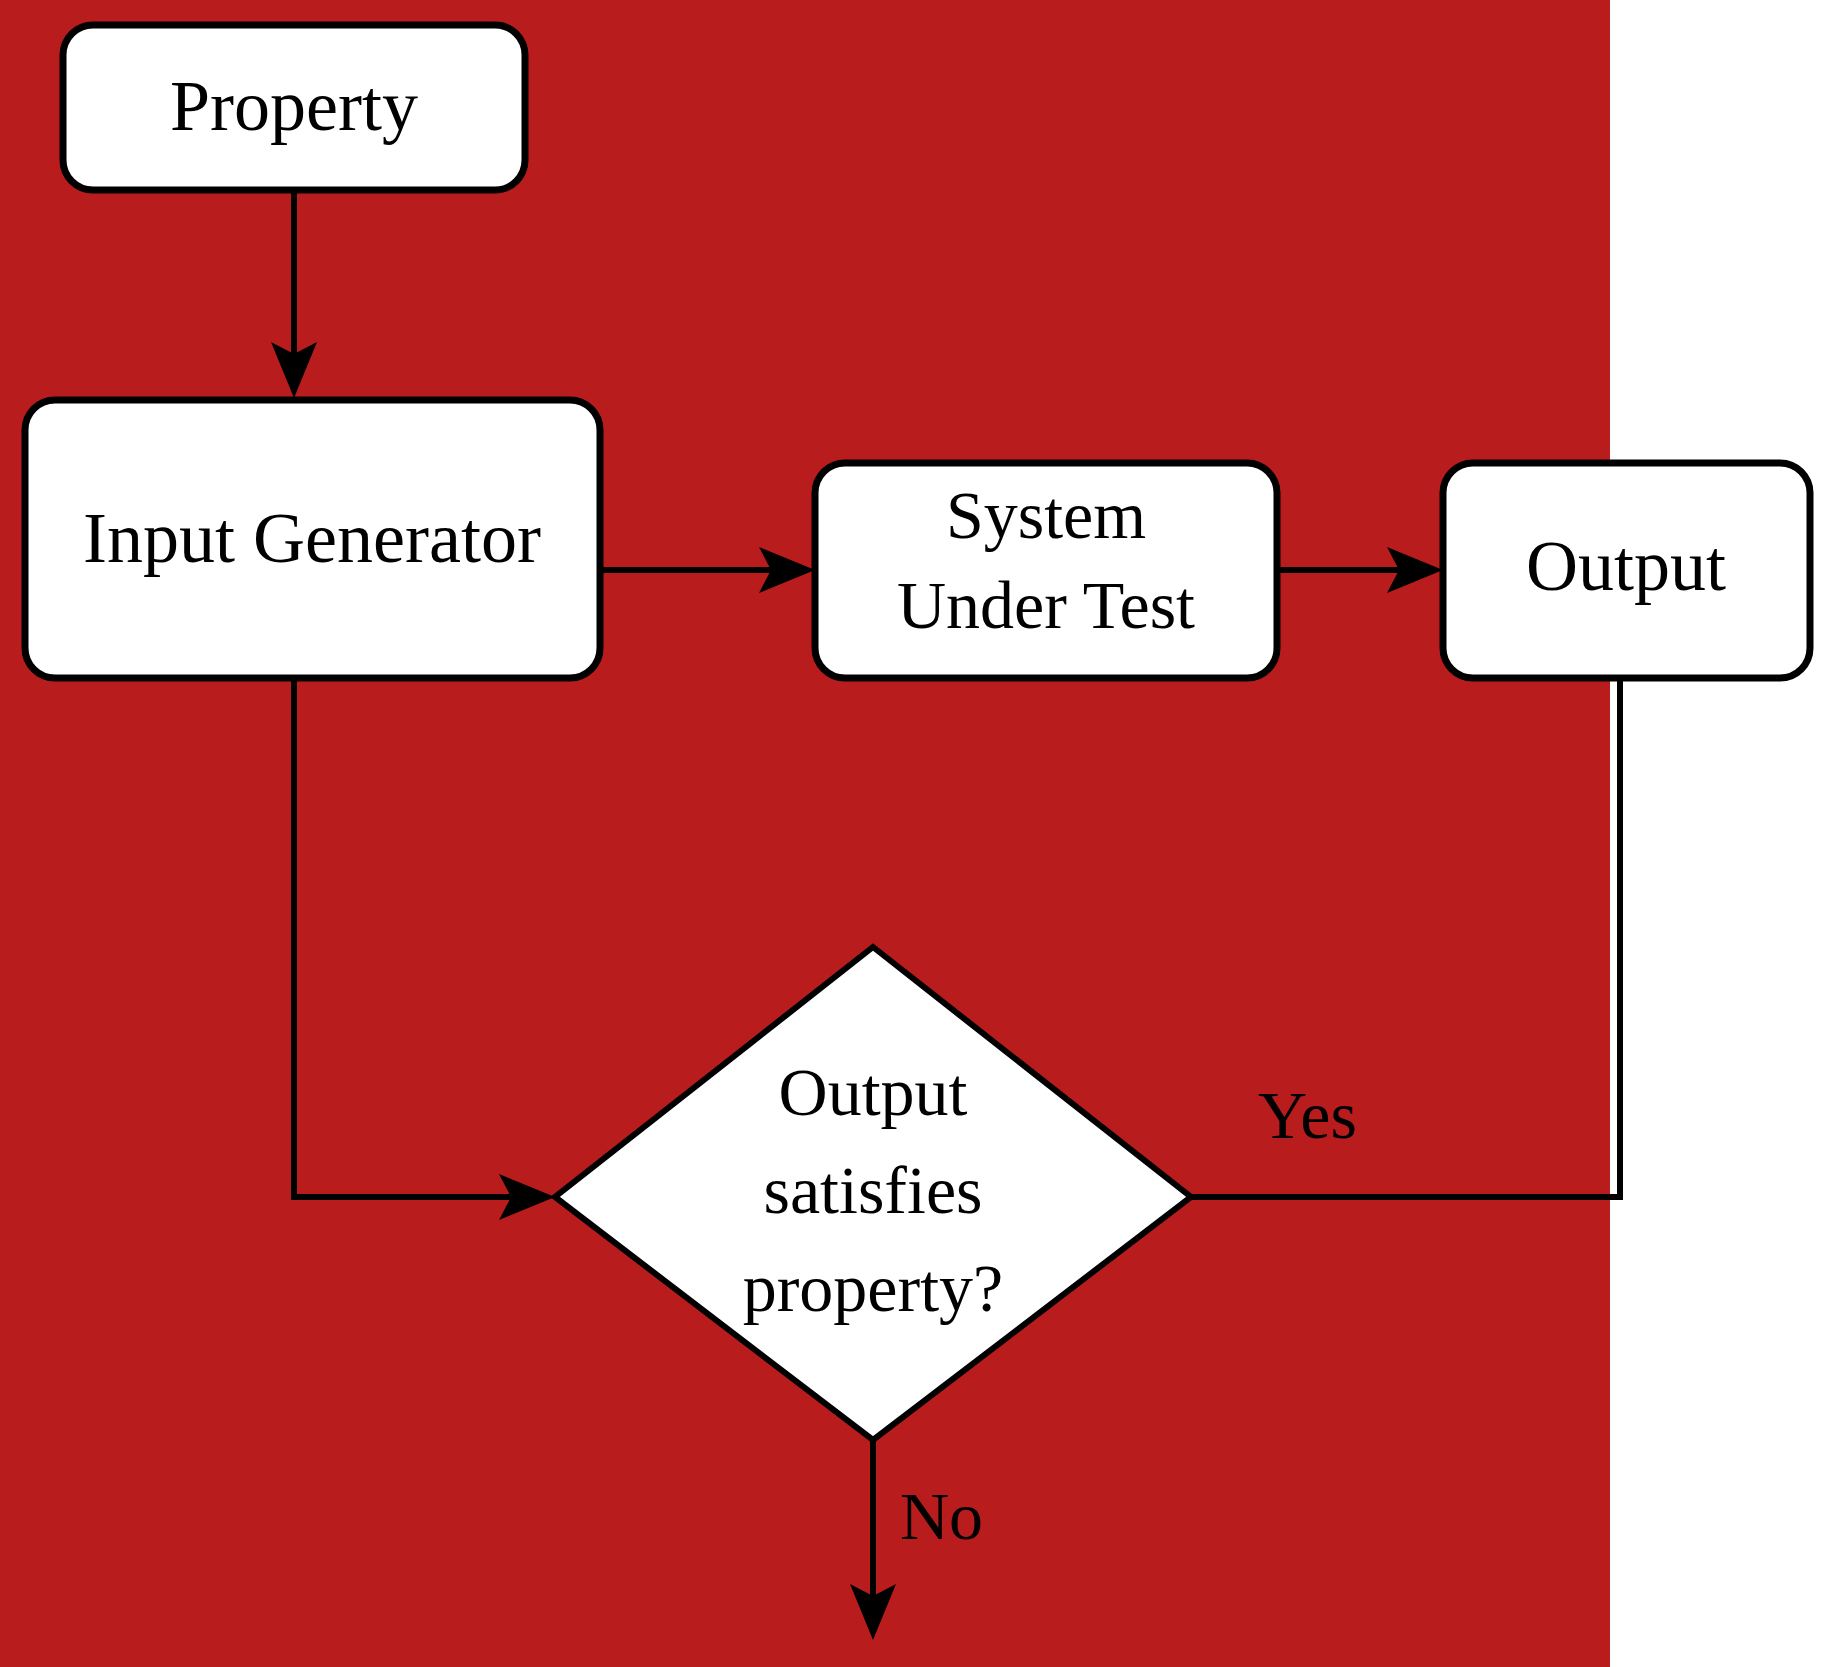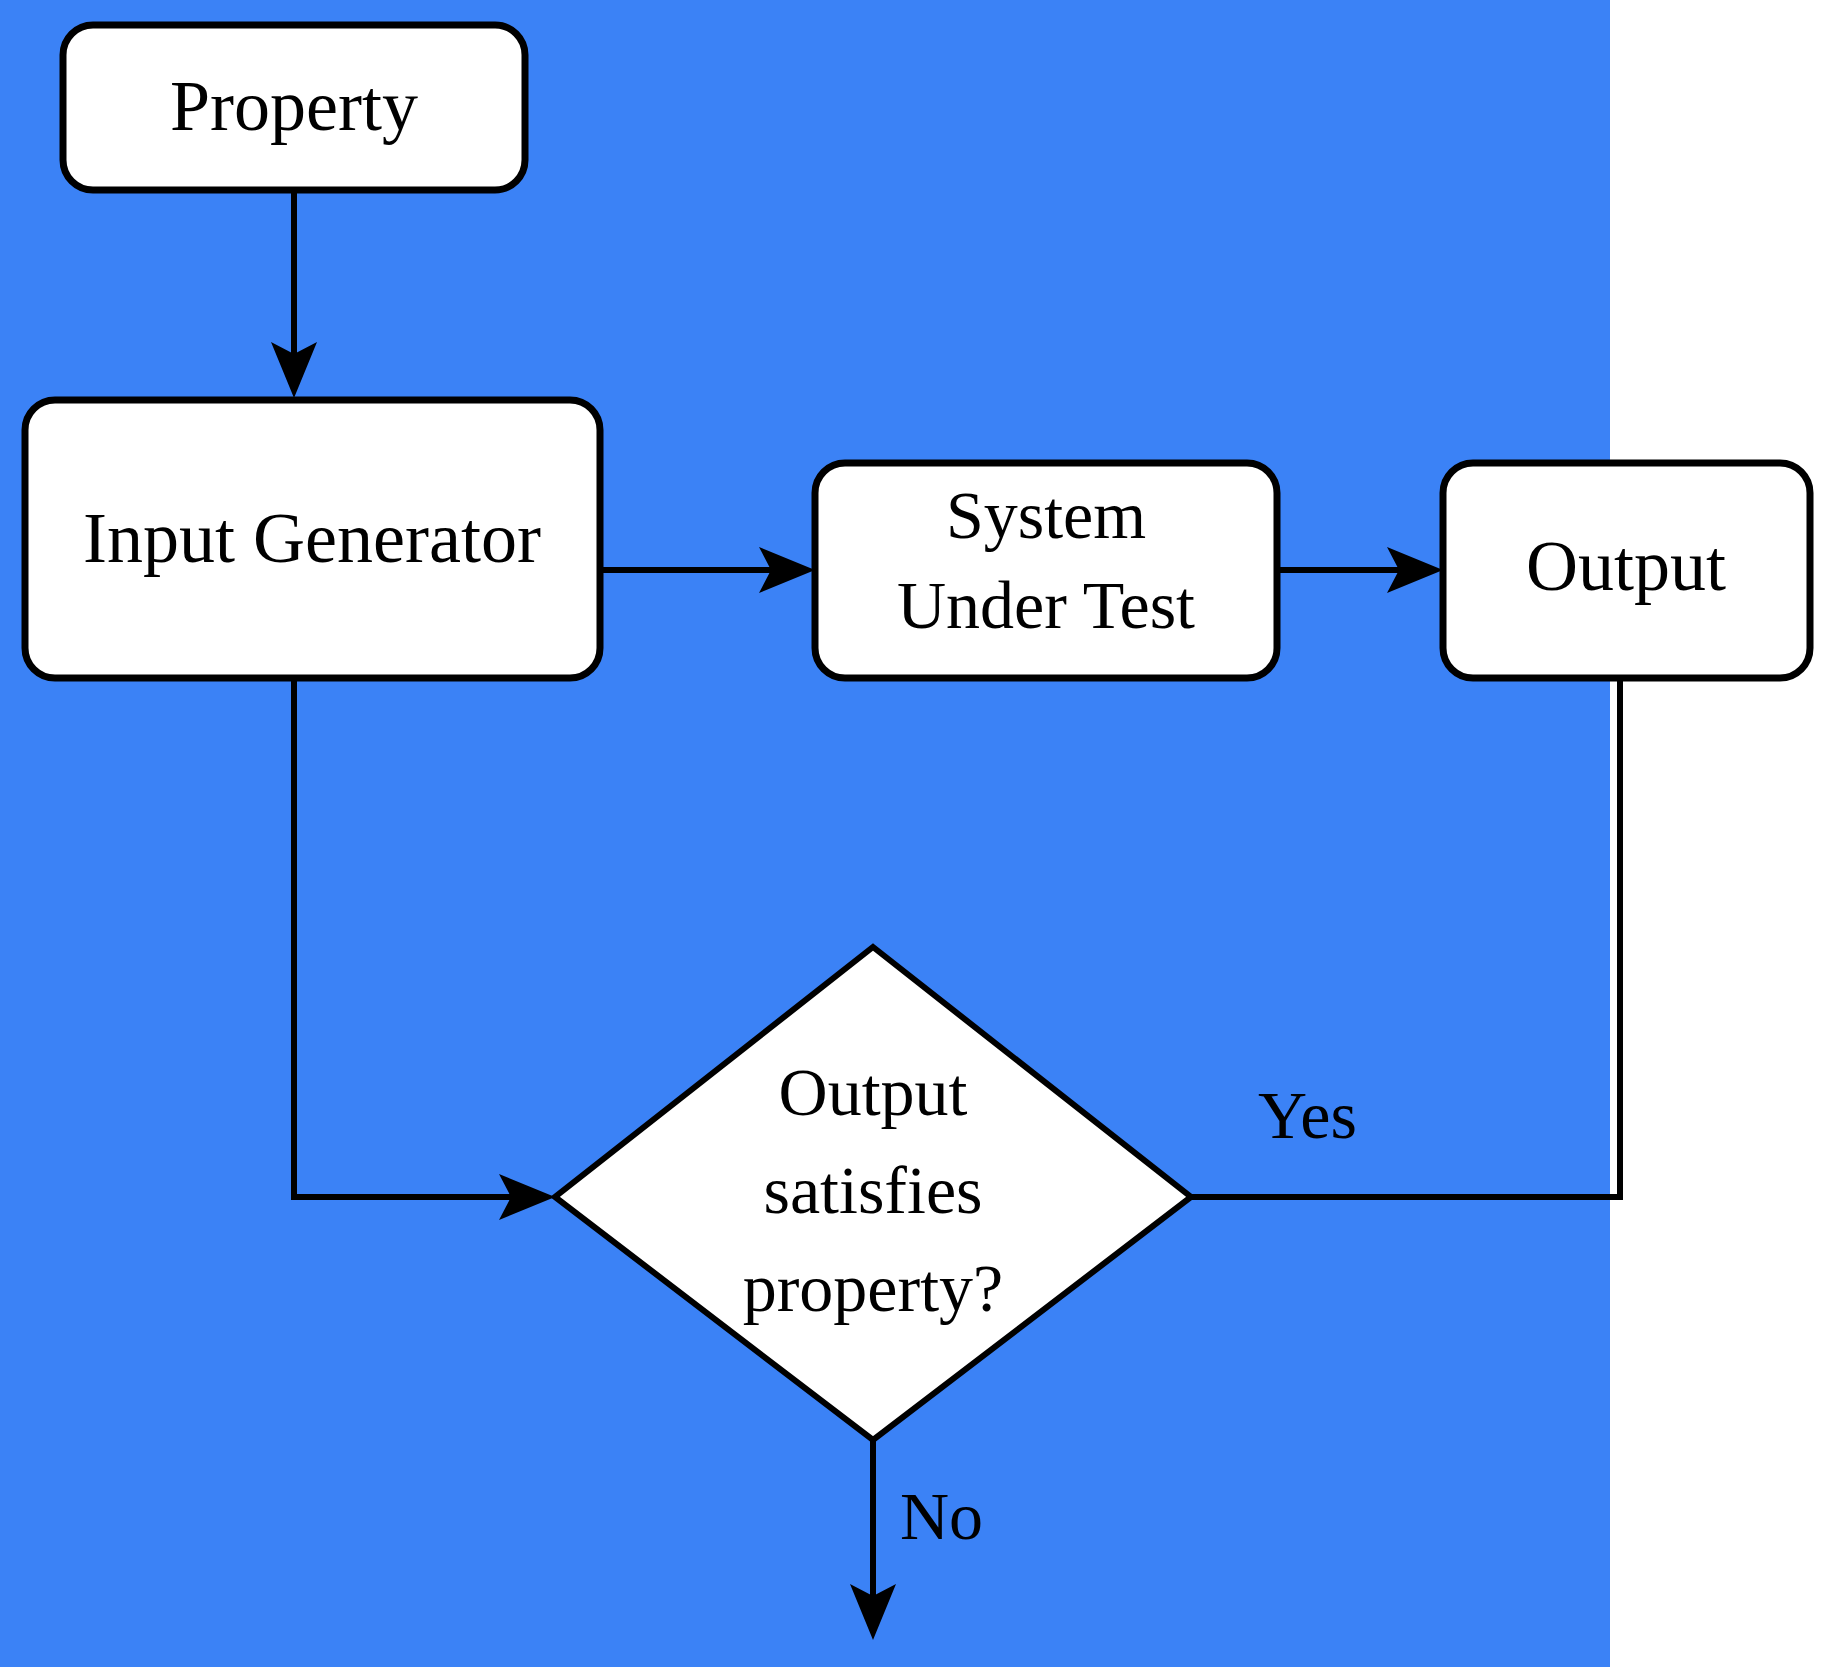--- a/index.html
+++ b/index.html
@@ -10,21 +10,21 @@
   body {
     width: 1822px;
     height: 1667px;
     overflow: hidden;
     font-family: "Liberation Serif", "DejaVu Serif", serif;
   }
   #diagram-root {
     position: relative;
     width: 1610px;
     height: 1667px;
-    background: #3b82f6;
+    background: #b91c1c;
   }
   svg.canvas {
     position: absolute;
     top: 0;
     left: 0;
     width: 1822px;
     height: 1667px;
   }
   .node-shape {
     fill: #ffffff;

